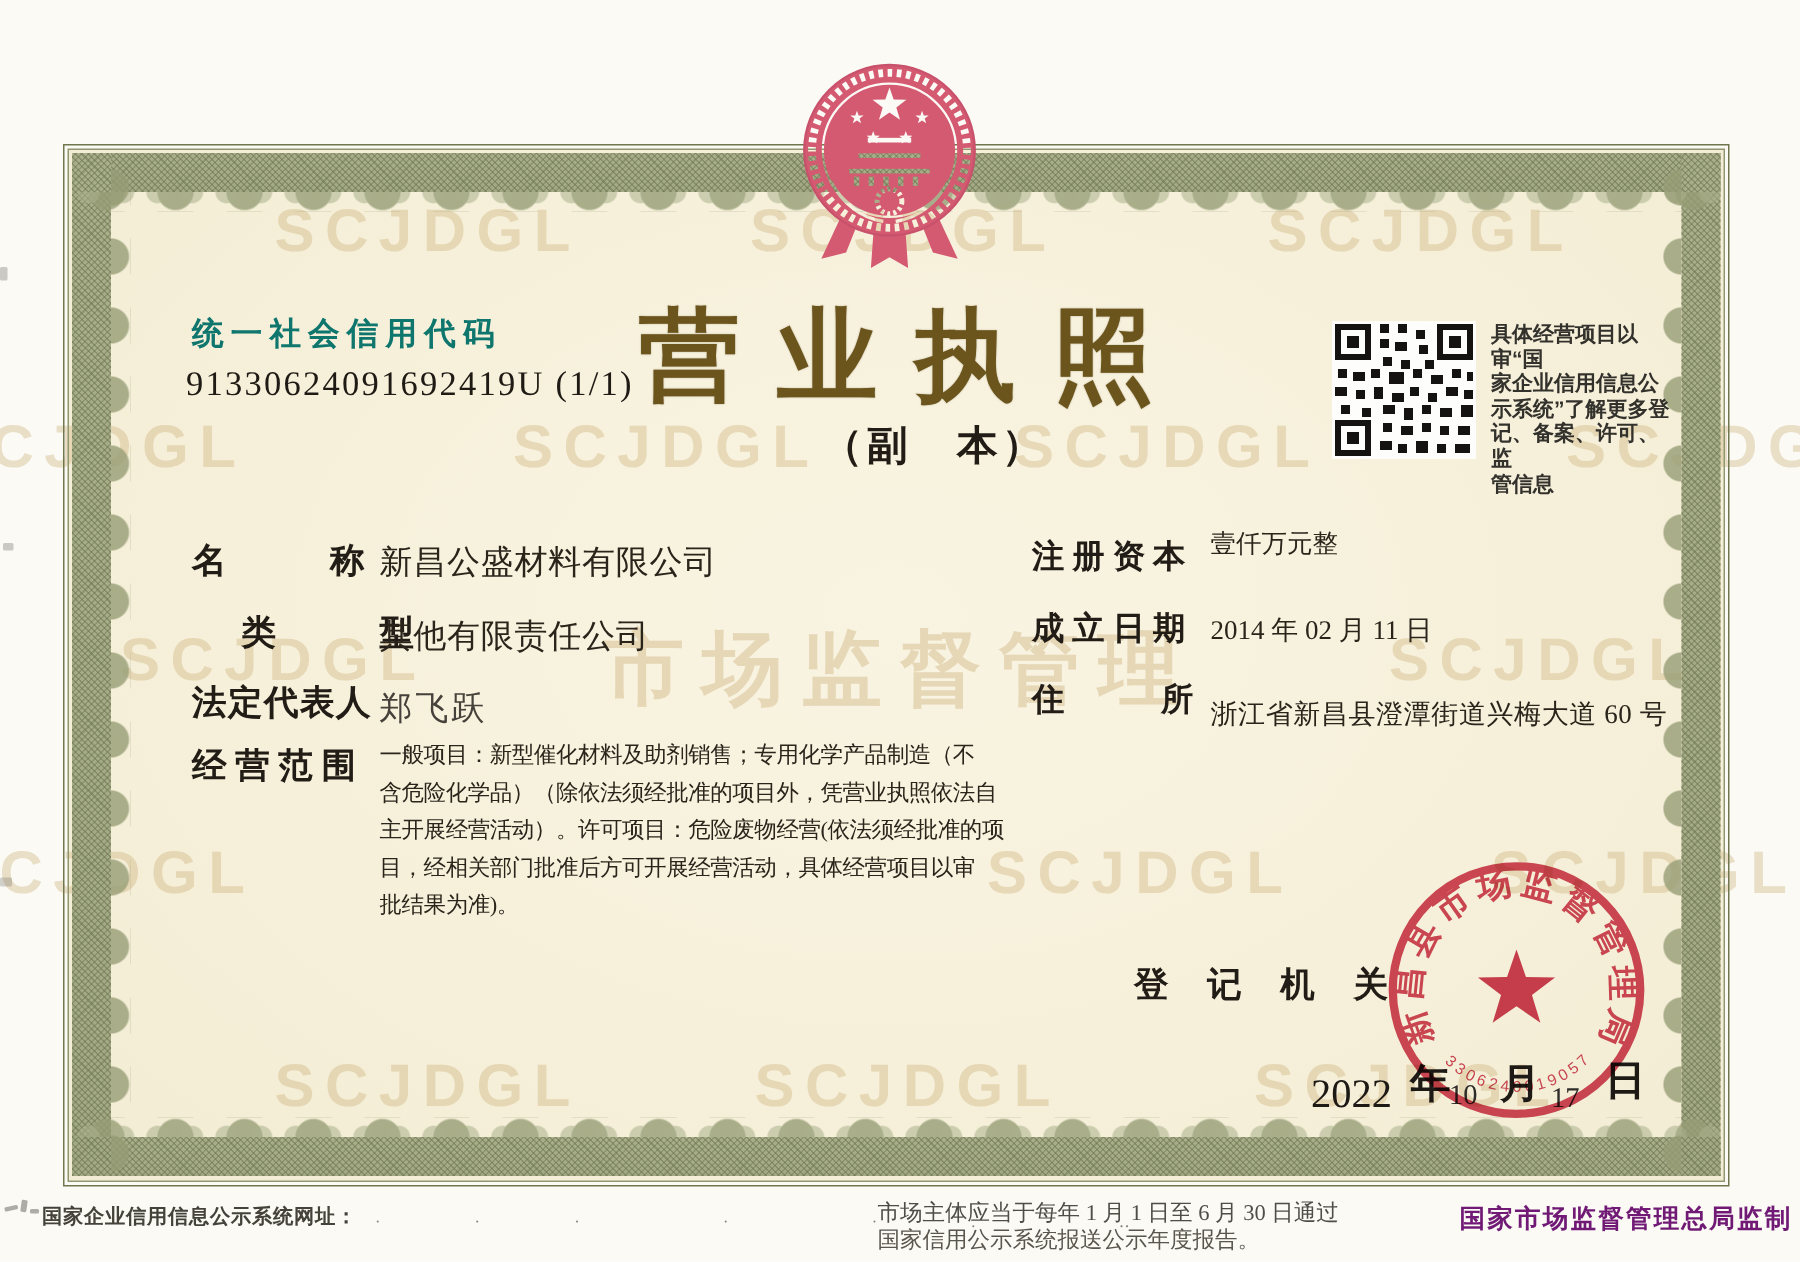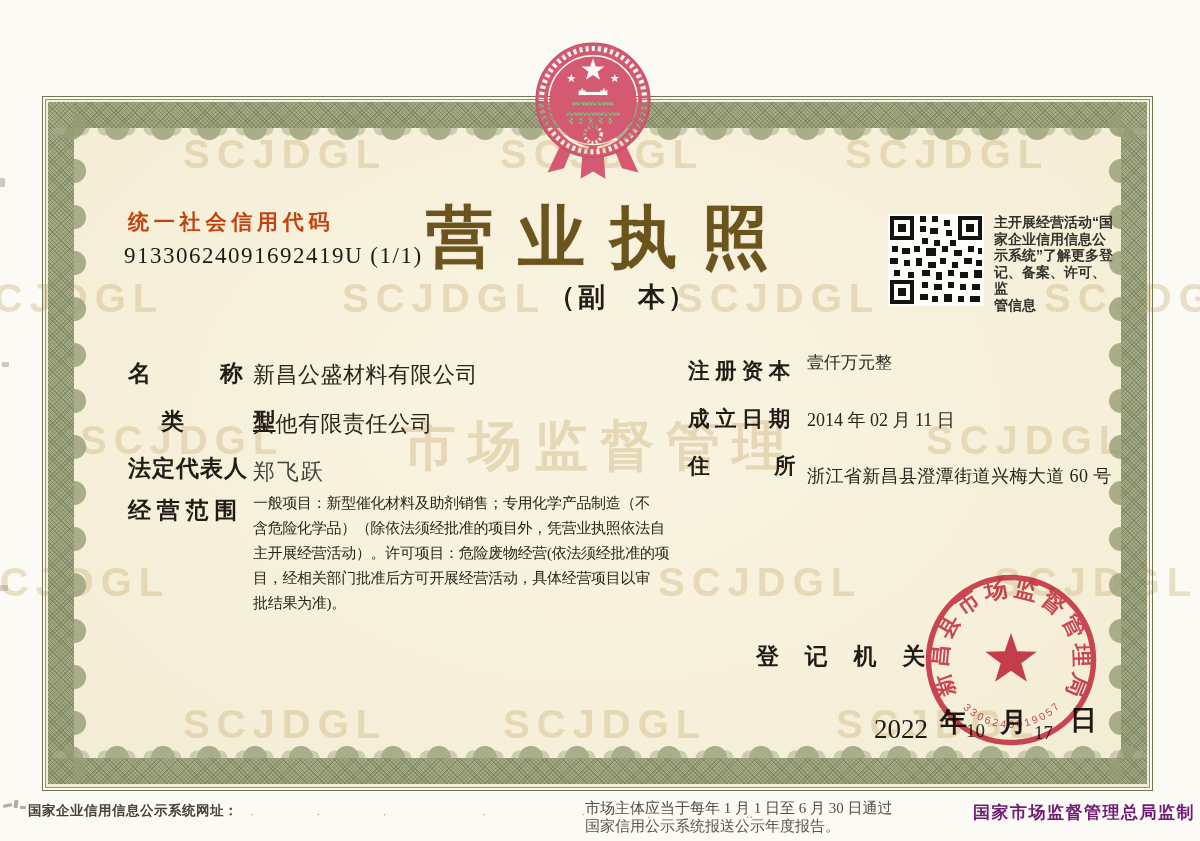--- a/index.html
+++ b/index.html
@@ -46,21 +46,21 @@
     background:radial-gradient(13px 13px at 13px 23px, rgba(150,157,117,.80) 0 11.5px, rgba(150,157,117,0) 12.6px);
     background-size:13px 46px;background-repeat:repeat-y;}
 
   
   .wm{z-index:1;font-family:"Liberation Sans","DejaVu Sans",sans-serif;
     font-weight:bold;font-size:40px;letter-spacing:7px;color:rgba(205,175,120,.38);white-space:nowrap;}
   .wm-center{z-index:1;font-size:54px;letter-spacing:12px;font-weight:bold;
     color:rgba(206,176,124,.42);white-space:nowrap;}
 
   
-  .credit-label{left:128px;top:208px;font-size:21px;letter-spacing:4.8px;font-weight:600;color:#c2410c;z-index:3;}
+  .credit-label{left:128px;top:208px;font-size:21px;letter-spacing:4.8px;font-weight:600;color:#0f766e;z-index:3;}
   .credit-value{left:124px;top:243px;font-size:23px;letter-spacing:1.5px;color:#1f1a14;z-index:3;}
   .title{left:426px;top:192px;font-size:67px;letter-spacing:25px;font-weight:bold;color:#6b551c;
     z-index:3;white-space:nowrap;text-shadow:0 0 1px rgba(73,56,14,.5);}
   .subtitle{left:548px;top:279px;font-size:27px;letter-spacing:3px;font-weight:600;color:#211c15;z-index:3;white-space:nowrap;}
   .qr{left:888px;top:214px;z-index:3;}
   .qr-caption{left:994px;top:214px;width:122px;z-index:3;
     font-family:"Liberation Sans","DejaVu Sans",sans-serif;
     font-size:14px;line-height:16.6px;font-weight:600;color:#33312c;}
 
   
@@ -226,21 +226,21 @@
     <rect x="72" y="70" width="6" height="6"></rect>
       <rect x="84" y="70" width="8" height="6"></rect>
     <rect x="32" y="80" width="8" height="6"></rect>
       <rect x="44" y="82" width="6" height="6"></rect>
       <rect x="56" y="80" width="8" height="8"></rect>
     <rect x="70" y="82" width="6" height="6"></rect>
       <rect x="82" y="82" width="10" height="6"></rect>
   </g>
 </svg>
 <div class="abs qr-caption">
-  <div>主开展经营活动“国</div>
+  <div>具体经营项目以审“国</div>
   <div>家企业信用信息公</div>
   <div>示系统”了解更多登</div>
   <div>记、备案、许可、监</div>
   <div>管信息</div>
 </div>
 
 <div class="abs flabel lbl-name">名　　　称</div>
 <div class="abs fvalue val-name">新昌公盛材料有限公司</div>
 <div class="abs flabel lbl-type">类　　　型</div>
 <div class="abs fvalue val-type">其他有限责任公司</div>

